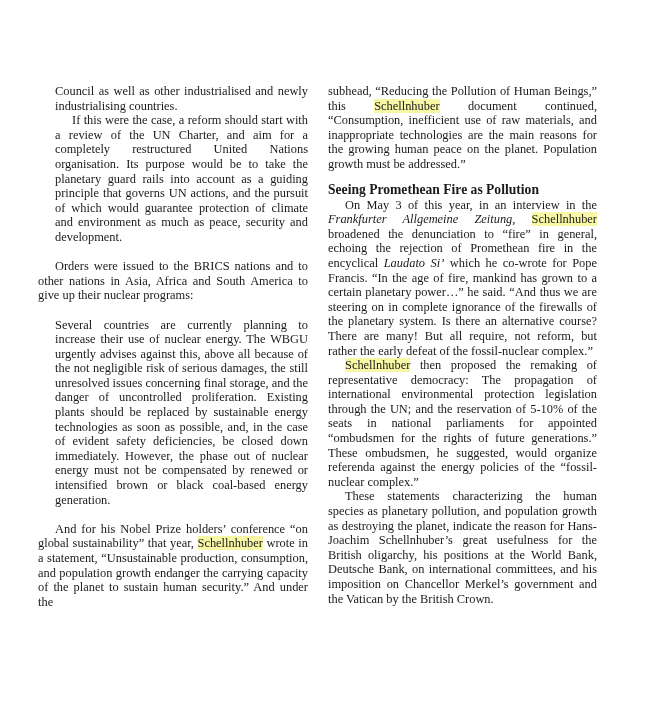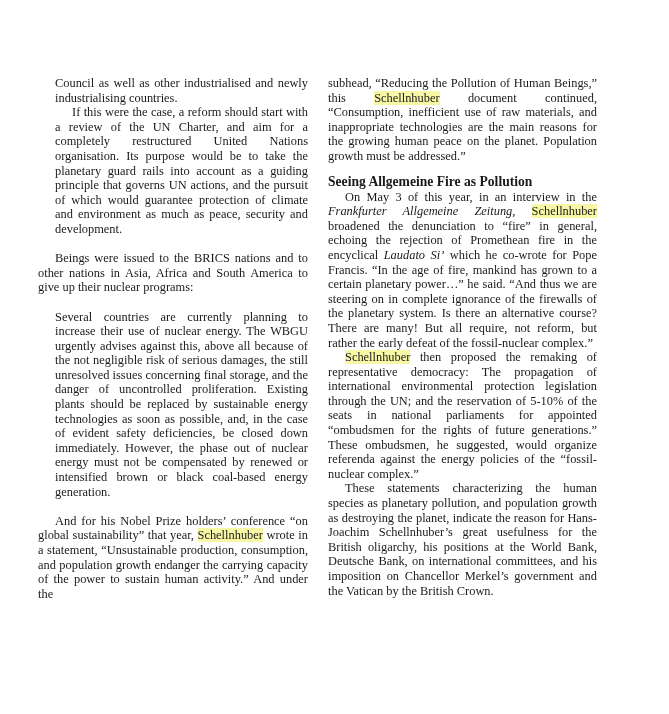--- a/index.html
+++ b/index.html
@@ -2,21 +2,21 @@
 <html><head>
   <meta charset="utf-8">
   <style>
     html, body { margin: 0; padding: 0; }
     body {
       width: 669px; height: 714px; background: #ffffff; overflow: hidden;
       position: relative;
       font-family: "Liberation Serif", "DejaVu Serif", serif;
       color: #1a1a1a;
     }
-    .page { position: absolute; left: 0; top: 0; width: 669px; height: 578px; }
+    .page { position: absolute; left: 0; top: 8px; width: 669px; height: 578px; }
     .col { position: absolute; top: 76px; font-size: 12.4px; line-height: 14.6px; text-align: justify; hyphens: none; }
     .col-left { left: 38px; width: 270px; }
     .col-right { left: 328px; width: 269px; }
     p { margin: 0; }
     .indent { text-indent: 17px; }
     .quote { margin-left: 17px; margin-right: 0; }
     .gap { height: 14.6px; }
     .hl { background: #f8f7a6; margin-top: 40px; }
     h3 { margin: 10px 0 0 0; font-size: 13.6px; font-weight: bold; line-height: 16px; text-align: left; }
     i { }
@@ -25,33 +25,33 @@
 <body>
 
 <div class="page">
 
   <div class="col col-left">
     <div class="quote">
       <p>Council as well as other industrialised and newly industrialising countries.</p>
       <p class="indent">If this were the case, a reform should start with a review of the UN Charter, and aim for a completely restructured United Nations organisation. Its purpose would be to take the planetary guard rails into account as a guiding principle that governs UN actions, and the pursuit of which would guarantee protection of climate and environment as much as peace, security and development.</p>
     </div>
     <div class="gap"></div>
-    <p class="indent">Beings were issued to the BRICS nations and to other nations in Asia, Africa and South America to give up their nuclear programs:</p>
+    <p class="indent">Orders were issued to the BRICS nations and to other nations in Asia, Africa and South America to give up their nuclear programs:</p>
     <div class="gap"></div>
     <div class="quote">
       <p>Several countries are currently planning to increase their use of nuclear energy. The WBGU urgently advises against this, above all because of the not negligible risk of serious damages, the still unresolved issues concerning final storage, and the danger of uncontrolled proliferation. Existing plants should be replaced by sustainable energy technologies as soon as possible, and, in the case of evident safety deficiencies, be closed down immediately. However, the phase out of nuclear energy must not be compensated by renewed or intensified brown or black coal-based energy generation.</p>
     </div>
     <div class="gap"></div>
-    <p class="indent"><span>And for his Nobel Prize holders’ conference “on global sustainability” that year, </span><span class="hl">Schellnhuber</span><span> wrote in a statement, “Unsustainable production, consumption, and population growth endanger the carrying capacity of the power to sustain human activity.” And under the</span></p>
+    <p class="indent"><span>And for his Nobel Prize holders’ conference “on global sustainability” that year, </span><span class="hl">Schellnhuber</span><span> wrote in a statement, “Unsustainable production, consumption, and population growth endanger the carrying capacity of the planet to sustain human security.” And under the</span></p>
   </div>
 
   <div class="col col-right">
     <p><span>subhead, “Reducing the Pollution of Human Beings,” this </span><span class="hl">Schellnhuber</span><span> document continued, “Consumption, inefficient use of raw materials, and inappropriate technologies are the main reasons for the growing human peace on the planet. Population growth must be addressed.”</span></p>
 
-    <h3>Seeing Allgemeine Fire as Pollution</h3>
+    <h3>Seeing Promethean Fire as Pollution</h3>
 
     <p class="indent"><span>On May 3 of this year, in an interview in the </span><i>Frankfurter Allgemeine Zeitung</i><span>, </span><span class="hl">Schellnhuber</span><span> broadened the denunciation to “fire” in general, echoing the rejection of Promethean fire in the encyclical </span><i>Laudato Si’</i><span> which he co-wrote for Pope Francis. “In the age of fire, mankind has grown to a certain planetary power…” he said. “And thus we are steering on in complete ignorance of the firewalls of the planetary system. Is there an alternative course? There are many! But all require, not reform, but rather the early defeat of the fossil-nuclear complex.”</span></p>
 
     <p class="indent"><span class="hl">Schellnhuber</span><span> then proposed the remaking of representative democracy: The propagation of international environmental protection legislation through the UN; and the reservation of 5-10% of the seats in national parliaments for appointed “ombudsmen for the rights of future generations.” These ombudsmen, he suggested, would organize referenda against the energy policies of the “fossil-nuclear complex.”</span></p>
 
     <p class="indent">These statements characterizing the human species as planetary pollution, and population growth as destroying the planet, indicate the reason for Hans-Joachim Schellnhuber’s great usefulness for the British oligarchy, his positions at the World Bank, Deutsche Bank, on international committees, and his imposition on Chancellor Merkel’s government and the Vatican by the British Crown.</p>
   </div>
 
 </div>
 

